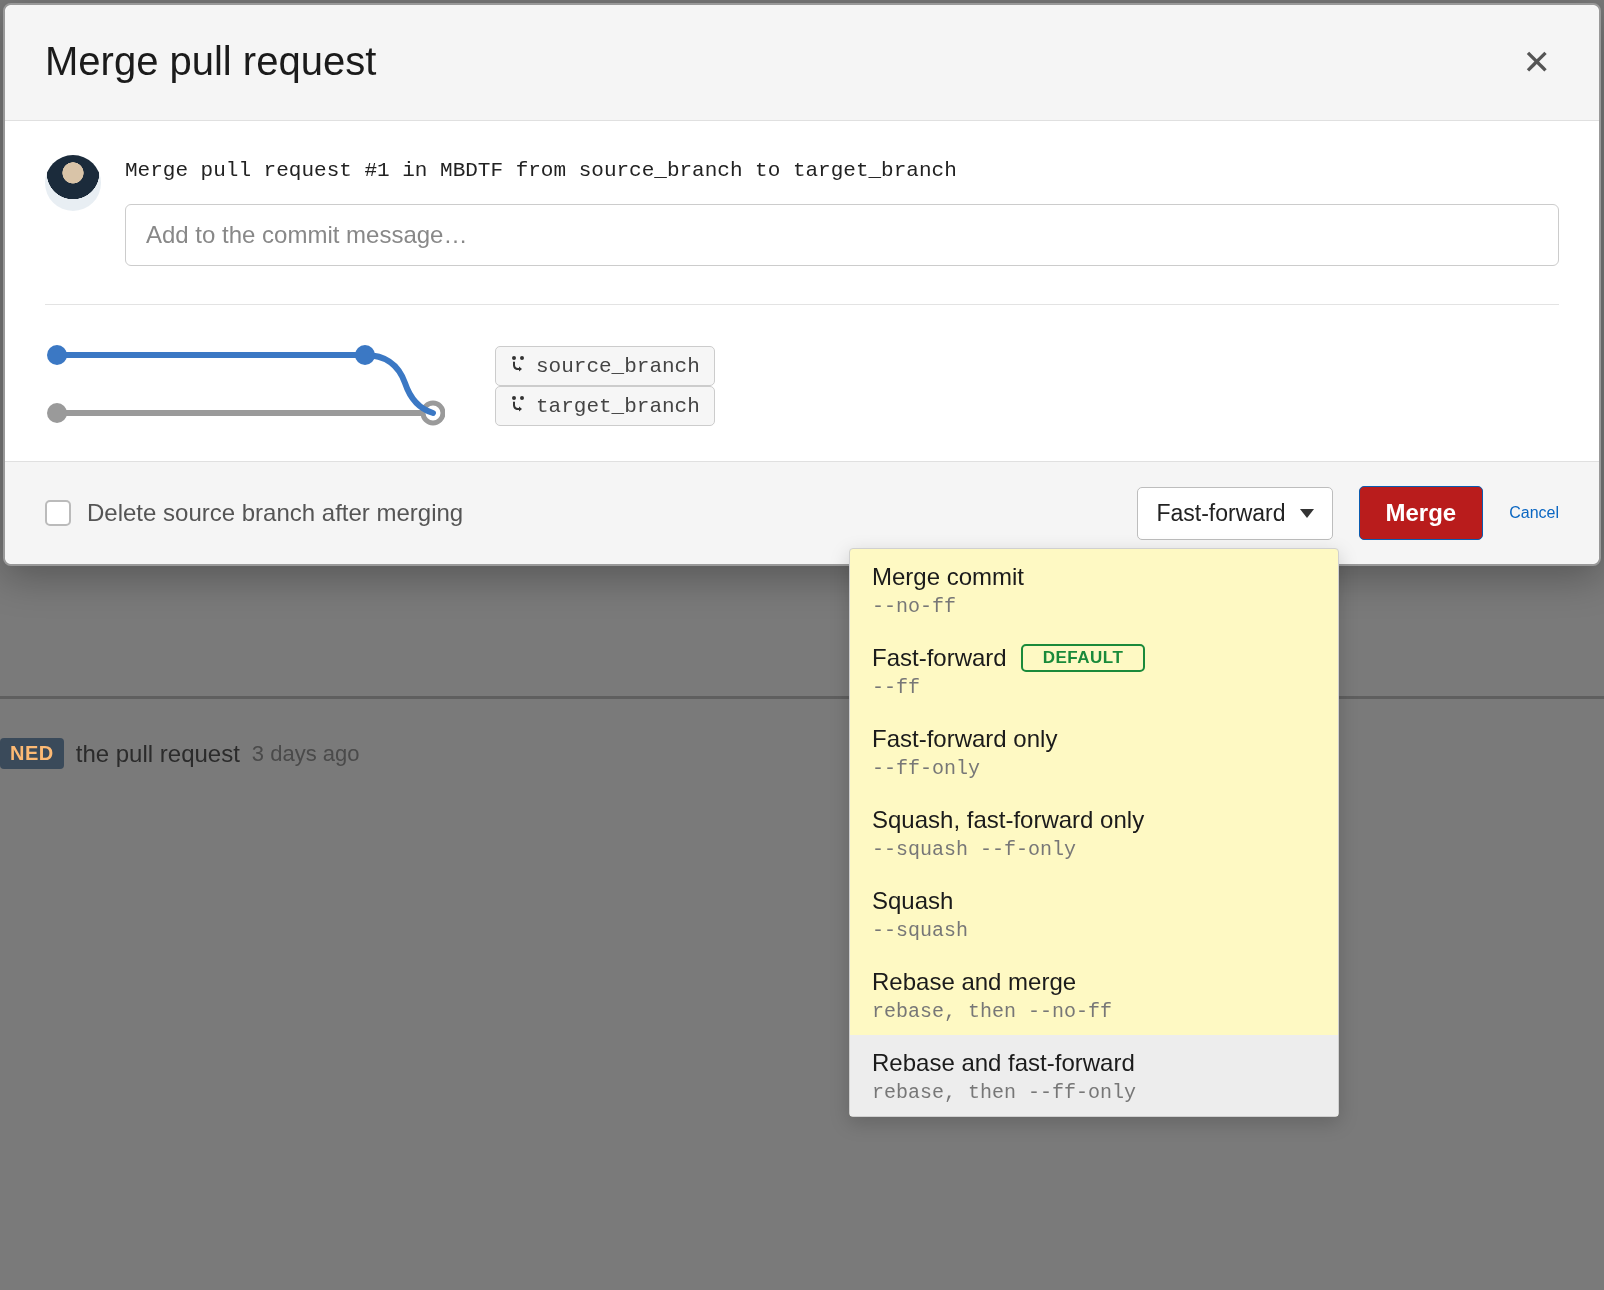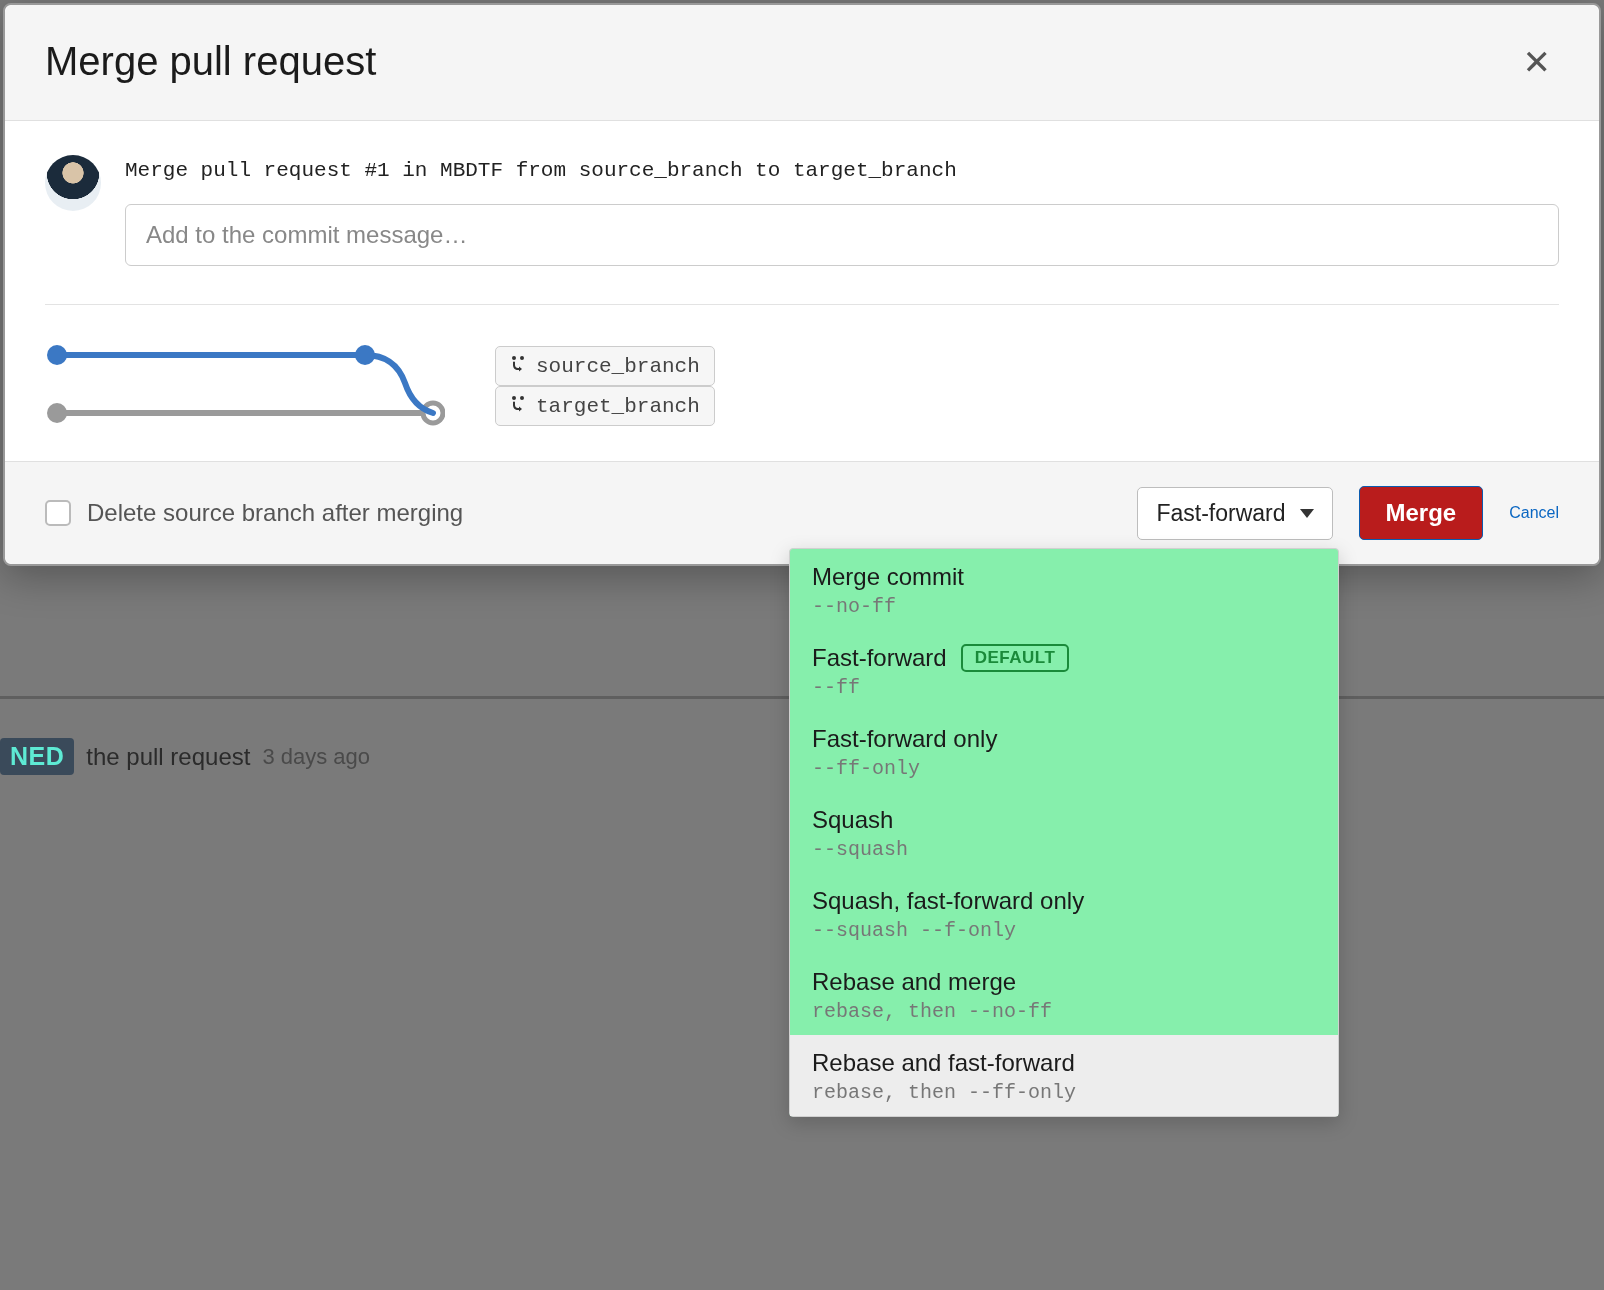--- a/index.html
+++ b/index.html
@@ -11,22 +11,22 @@
   .bg-strip {
     position: absolute; left: 0; right: 0; top: 696px; height: 3px;
     background: #5f5f5f;
   }
   .bg-row {
     position: absolute; left: 0; top: 738px;
     display: flex; align-items: center; gap: 12px;
     padding-left: 0;
   }
   .tag {
-    background: #3a4a5a; color: #5eead4; font-weight: 700;
-    padding: 4px 10px; border-radius: 4px; font-size: 25px;
+    background: #3a4a5a; color: #fdba74; font-weight: 700;
+    padding: 4px 10px; border-radius: 4px; font-size: 20px;
     letter-spacing: 0.5px;
   }
   .bg-text { color: #2b2b2b; font-size: 24px; }
   .bg-time { color: #4a4a4a; font-size: 22px; }
   .dialog {
     position: absolute; left: 3px; right: 3px; top: 3px;
     background: #fff;
     border: 2px solid #999;
     border-radius: 8px;
     box-shadow: 0 10px 40px rgba(0,0,0,0.3);
@@ -93,35 +93,35 @@
   }
   .caret { width: 0; height: 0; border-left: 7px solid transparent; border-right: 7px solid transparent; border-top: 9px solid #333; }
   .merge-btn {
     background: #b91c1c; color: #fff; border: 1px solid #0a5cb0;
     border-radius: 5px; padding: 12px 26px; font-size: 24px; font-weight: 600;
     cursor: pointer;
   }
   .cancel-link { color: #0a66c2; font-size: 16px; cursor: pointer; }
   .dropdown {
     position: absolute; top: 62px; right: 220px;
-    width: 550px; background: #86efac;
+    width: 490px; background: #fef9c3;
     border: 1px solid #d0d0d0; border-radius: 4px;
     box-shadow: 0 6px 20px rgba(0,0,0,0.18);
     z-index: 10;
   }
   .dd-item { padding: 14px 22px 12px 22px; cursor: pointer; }
   .dd-item.hovered { background: #ededed; }
   .dd-title { font-size: 24px; color: #1b1b1b; display: flex; align-items: center; gap: 14px; }
   .dd-sub {
     font-family: SFMono-Regular, Consolas, "Liberation Mono", Menlo, monospace;
     font-size: 20px; color: #777; margin-top: 4px;
   }
   .badge-default {
     border: 2px solid #1a8a3a; color: #1a8a3a; font-weight: 700;
-    font-size: 17px; padding: 2px 12px; border-radius: 5px; letter-spacing: 0.5px;
+    font-size: 17px; padding: 2px 20px; border-radius: 5px; letter-spacing: 0.5px;
   }
   svg.graph-svg { position: absolute; inset: 0; }
 </style>
 </head>
 <body>
 
 <div class="backdrop"></div>
 <div class="bg-strip"></div>
 <div class="bg-row">
   <span class="tag">NED</span>
@@ -208,29 +208,29 @@
             <div class="dd-sub">--ff</div>
           </div>
           <div class="dd-item">
             <div class="dd-title">
               <span>Fast-forward only</span>
             </div>
             <div class="dd-sub">--ff-only</div>
           </div>
           <div class="dd-item">
             <div class="dd-title">
+              <span>Squash, fast-forward only</span>
+            </div>
+            <div class="dd-sub">--squash --f-only</div>
+          </div>
+          <div class="dd-item">
+            <div class="dd-title">
               <span>Squash</span>
             </div>
             <div class="dd-sub">--squash</div>
-          </div>
-          <div class="dd-item">
-            <div class="dd-title">
-              <span>Squash, fast-forward only</span>
-            </div>
-            <div class="dd-sub">--squash --f-only</div>
           </div>
           <div class="dd-item">
             <div class="dd-title">
               <span>Rebase and merge</span>
             </div>
             <div class="dd-sub">rebase, then --no-ff</div>
           </div>
           <div class="dd-item hovered">
             <div class="dd-title">
               <span>Rebase and fast-forward</span>

